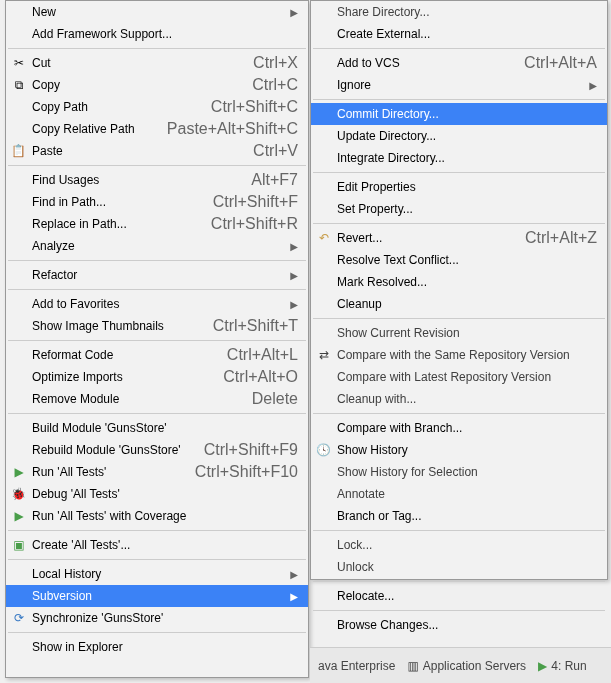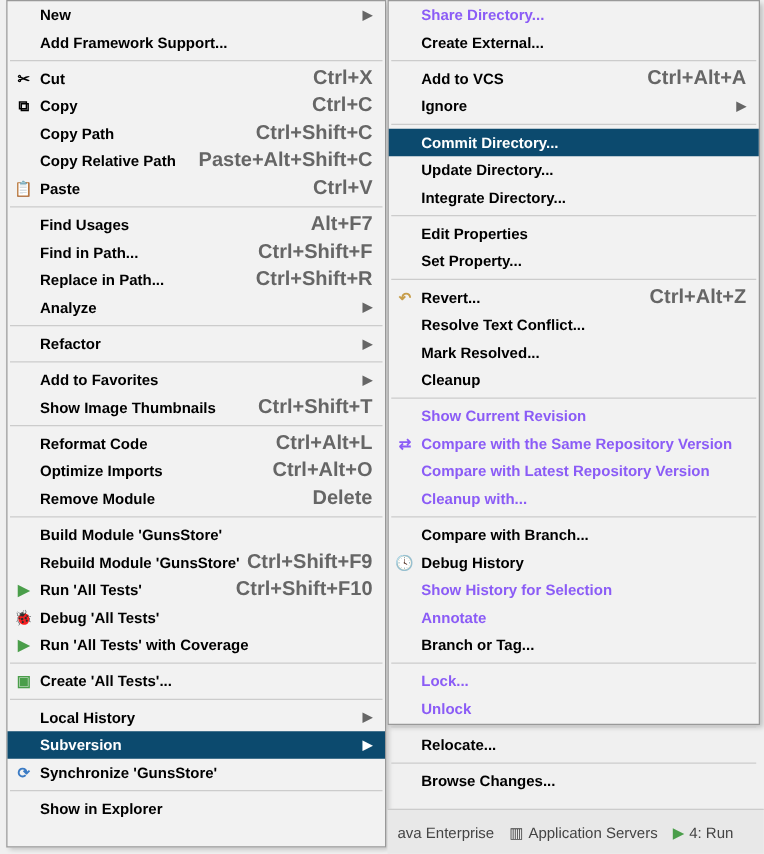--- a/index.html
+++ b/index.html
@@ -1,22 +1,22 @@
 <!DOCTYPE html>
 <html><head>
 <meta charset="utf-8">
 <style>
 * { margin: 0; padding: 0; box-sizing: border-box; font-family: "Segoe UI", Tahoma, sans-serif; font-size: 12px; }
 body { background: #f0f0f0; width: 611px; height: 683px; overflow: hidden; position: relative; }
 .menu { position: absolute; background: #f2f2f2; border: 1px solid #999; box-shadow: 2px 2px 4px rgba(0,0,0,0.2); }
 .menu-left { left: 5px; top: 0; width: 304px; height: 678px; }
 .menu-right { left: 310px; top: 0; width: 298px; height: 580px; }
-.item { display: flex; align-items: center; height: 22px; padding: 0 10px 0 26px; position: relative; cursor: default; color: #000; font-weight: bold; }
-.item.disabled { color: #8b5cf6; }
-.item.highlight { background: #0c4a6e; color: #fff; text-align: center; }
+.item { display: flex; align-items: center; height: 22px; padding: 0 10px 0 26px; position: relative; cursor: default; color: #000; }
+.item.disabled { color: #404040; }
+.item.highlight { background: #3b82f6; color: #fff; text-align: center; }
 .item .shortcut { margin-left: auto; color: #666; font-size: 16px; }
 .item .arrow { margin-left: auto; color: #666; font-size: 10px; }
 .item.highlight .arrow { color: #fff; }
 .sep { height: 1px; background: #ccc; margin: 3px 2px; }
 .icon { position: absolute; left: 5px; width: 16px; height: 16px; display: flex; align-items: center; justify-content: center; }
 .toolbar-bg { position: absolute; bottom: 0; left: 310px; right: 0; height: 36px; background: #e8e8e8; border-top: 1px solid #ccc; display: flex; align-items: center; gap: 12px; padding: 0 8px; font-size: 11px; color: #444; }
 .toolbar-item { display: flex; align-items: center; gap: 4px; }
 </style>
 </head>
 <body>
@@ -205,21 +205,21 @@
     </div>
   <div class="item disabled">
       <span>Cleanup with...</span>
     </div>
   <div class="sep"></div>
   <div class="item">
       <span>Compare with Branch...</span>
     </div>
   <div class="item">
       <span class="icon" style="color:#3b7bc4">🕓</span>
-      <span>Debug History</span>
+      <span>Show History</span>
     </div>
   <div class="item disabled">
       <span>Show History for Selection</span>
     </div>
   <div class="item disabled">
       <span>Annotate</span>
     </div>
   <div class="item">
       <span>Branch or Tag...</span>
     </div>

